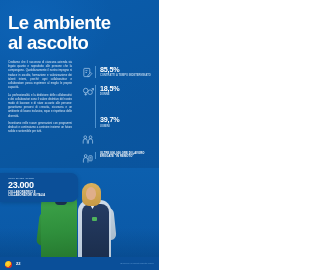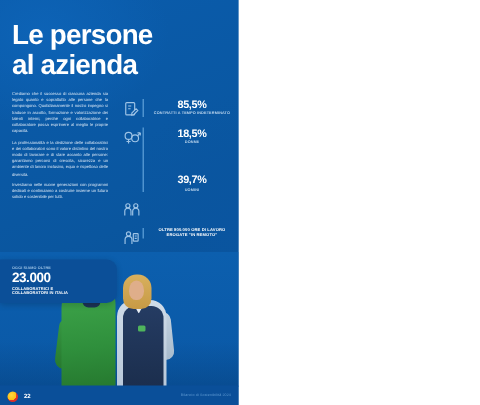--- a/index.html
+++ b/index.html
@@ -63,21 +63,20 @@
     position: absolute;
     left: 80px;
     top: 66px;
     width: 76px;
   }
   .stat {
     display: flex;
     align-items: flex-start;
     margin-bottom: 5.5px;
     min-height: 13px;
-    text-align: center;
   }
   .stat-icon {
     width: 15px;
     flex: 0 0 15px;
     display: flex;
     align-items: center;
     justify-content: center;
     padding-top: 1px;
   }
   .stat-icon svg { display: block; }
@@ -283,22 +282,22 @@
   }
 </style>
 </head>
 <body>
 
 <div id="page">
 
   <div class="bg-wash"></div>
 
   <div class="title-wrap">
-    <span class="title-line">Le persone</span>
-    <span class="title-line">al azienda</span>
+    <span class="title-line">Le ambiente</span>
+    <span class="title-line">al ascolto</span>
   </div>
 
   <div class="body-copy">
     <p>Crediamo che il successo di ciascuna azienda sia legato quanto e soprattutto alle persone che la compongono. Quotidianamente il nostro impegno si traduce in ascolto, formazione e valorizzazione dei talenti interni, perché ogni collaboratrice e collaboratore possa esprimere al meglio le proprie capacità.</p>
     <p>La professionalità e la dedizione delle collaboratrici e dei collaboratori sono il valore distintivo del nostro modo di lavorare e di stare accanto alle persone: garantiamo percorsi di crescita, sicurezza e un ambiente di lavoro inclusivo, equo e rispettoso delle diversità.</p>
     <p>Investiamo nelle nuove generazioni con programmi dedicati e continuiamo a costruire insieme un futuro solido e sostenibile per tutti.</p>
   </div>
 
   <div class="stats">
 

